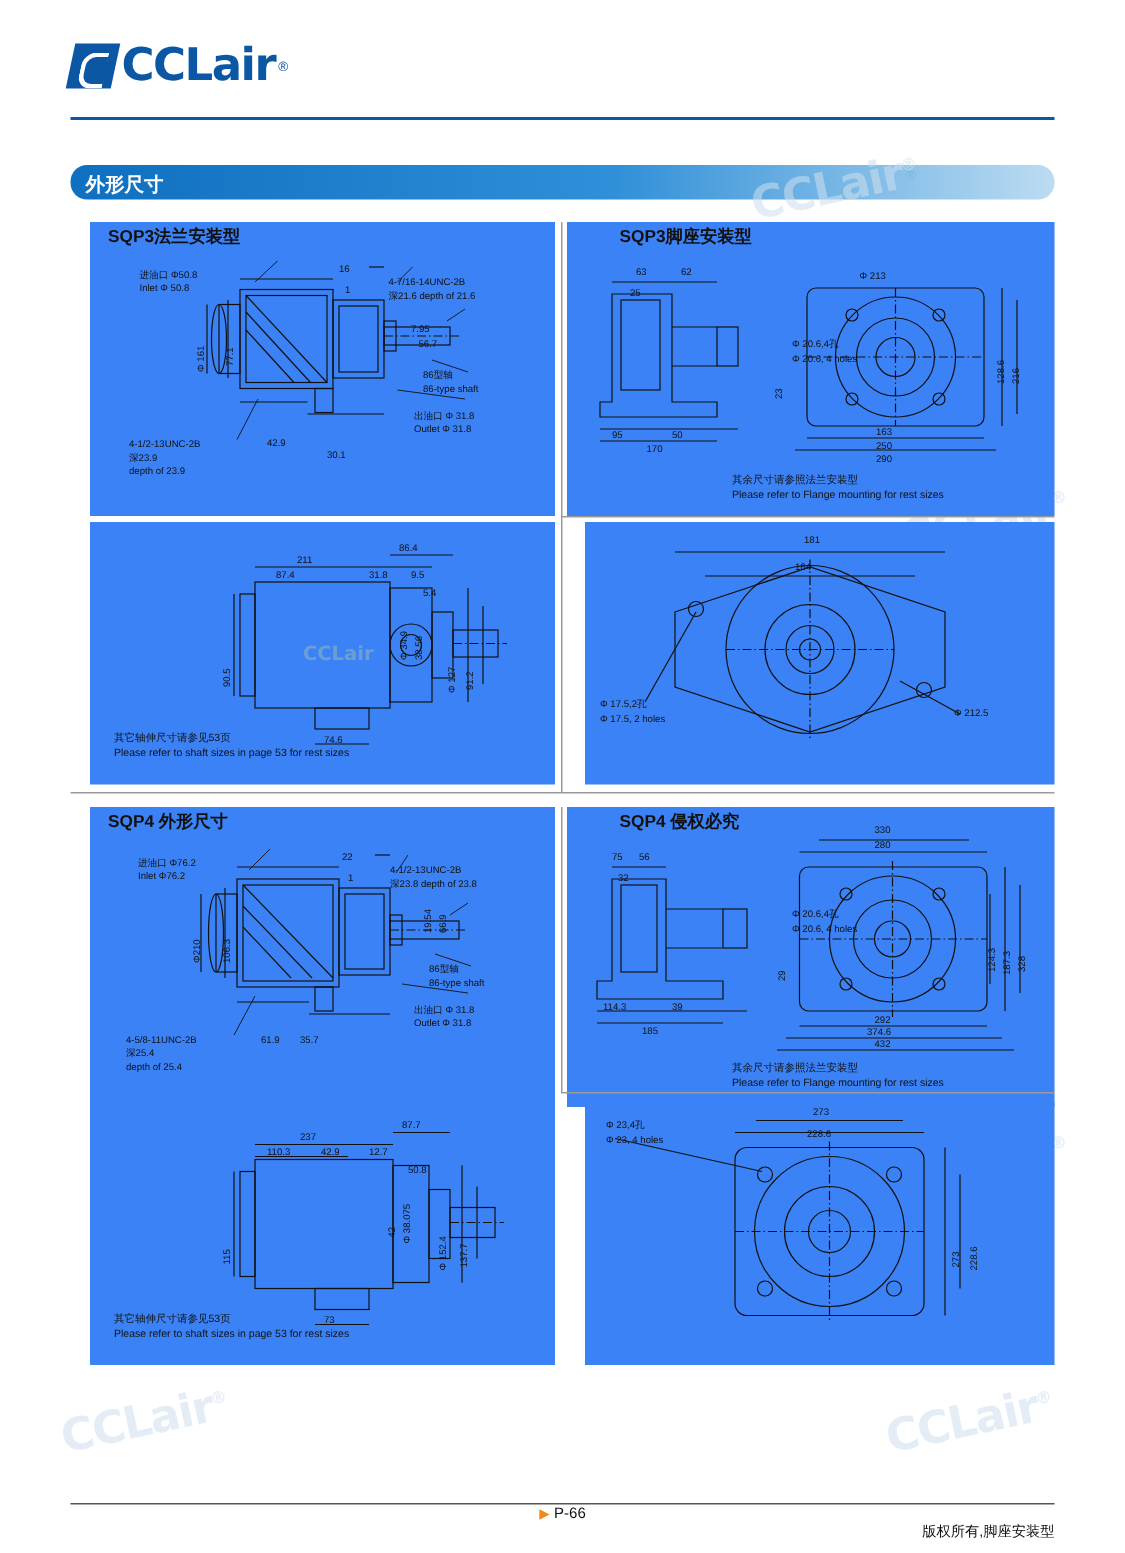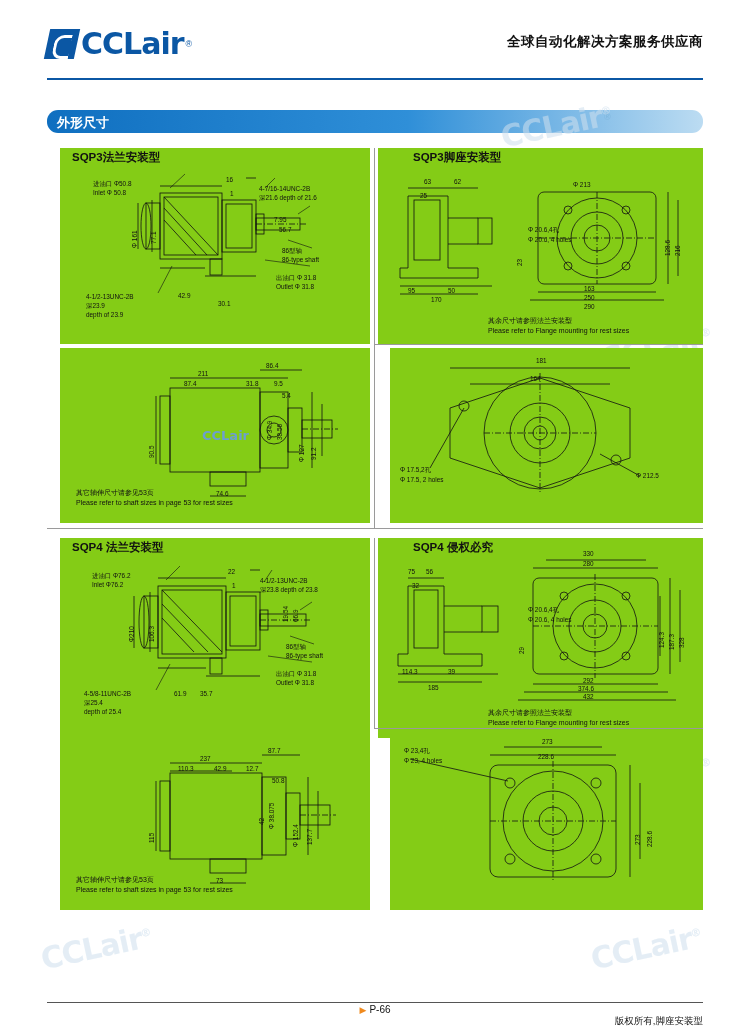--- a/index.html
+++ b/index.html
@@ -41,21 +41,21 @@
     position:absolute;left:47px;top:110px;width:656px;height:23px;
     background:linear-gradient(to right,#0f6fc0 0%, #2f8fd8 55%, #bcdcf2 100%);
     border-radius:11px;
   }
   .title-bar span{
     position:absolute;left:10px;top:4px;color:#fff;font-size:13px;font-weight:bold;
   }
   .title-reg{position:absolute;left:604px;top:112px;font-size:9px;color:#7fb6dd;}
 
   
-  .panel{position:absolute;border:1px solid #9a9a9a;box-sizing:border-box;background:#84cc16;}
+  .panel{position:absolute;border:1px solid #9a9a9a;box-sizing:border-box;background:#3b82f6;}
   .panel-title{
     position:absolute;font-size:11.5px;font-weight:bold;color:#111;
   }
   .lbl{position:absolute;font-size:6.4px;color:#111;white-space:nowrap;line-height:1.15;font-family:"Liberation Sans",sans-serif;}
   .lbl.rot{transform-origin:left top;transform:rotate(-90deg);}
   .note{position:absolute;font-size:7px;line-height:1.35;color:#111;white-space:nowrap;}
 
   
   .wm{
     position:absolute;color:#cfe0ee;opacity:.55;font-weight:bold;
@@ -83,21 +83,20 @@
 <body>
 
 <div class="page">
 
   <div class="header">
     <div class="logo">
       <div class="logo-mark"></div>
       <div class="logo-text">CCLair</div>
       <div class="logo-reg">®</div>
     </div>
-    <div class="header-slogan">全球自动化解决方案服务供应商</div>
     <div class="header-rule"></div>
   </div>
 
   <div class="title-bar">
     <span>外形尺寸</span>
   </div>
   <div class="title-reg">®</div>
 
   <div class="wm" style="left:500px;top:108px;font-size:30px;">CCLair<sup>®</sup></div>
   <div class="wm" style="left:600px;top:330px;font-size:30px;">CCLair<sup>®</sup></div>
@@ -289,21 +288,21 @@
     </svg>
 
     <div class="lbl" style="left:146px;top:9px;">181</div>
     <div class="lbl" style="left:140px;top:27px;">164</div>
     <div class="lbl" style="left:10px;top:118px;">Φ 17.5,2孔</div>
     <div class="lbl" style="left:10px;top:128px;">Φ 17.5, 2 holes</div>
     <div class="lbl" style="left:246px;top:124px;">Φ 212.5</div>
   </div>
 
   <div class="panel" style="left:60px;top:538px;width:310px;height:200px;border:none;">
-    <div class="panel-title" style="left:12px;top:2px;">SQP4 法兰安装型</div>
+    <div class="panel-title" style="left:12px;top:2px;">SQP4 外形尺寸</div>
 
     <svg width="310" height="200">
       <g stroke="#111" fill="none" stroke-width="0.8">
         <rect x="98" y="48" width="68" height="72"></rect>
         <rect x="102" y="52" width="60" height="64"></rect>
         <rect x="84" y="58" width="14" height="52"></rect>
         <ellipse cx="84" cy="84" rx="5" ry="26"></ellipse>
         <rect x="166" y="54" width="34" height="58"></rect>
         <rect x="170" y="58" width="26" height="50"></rect>
         <rect x="200" y="76" width="46" height="12"></rect>

